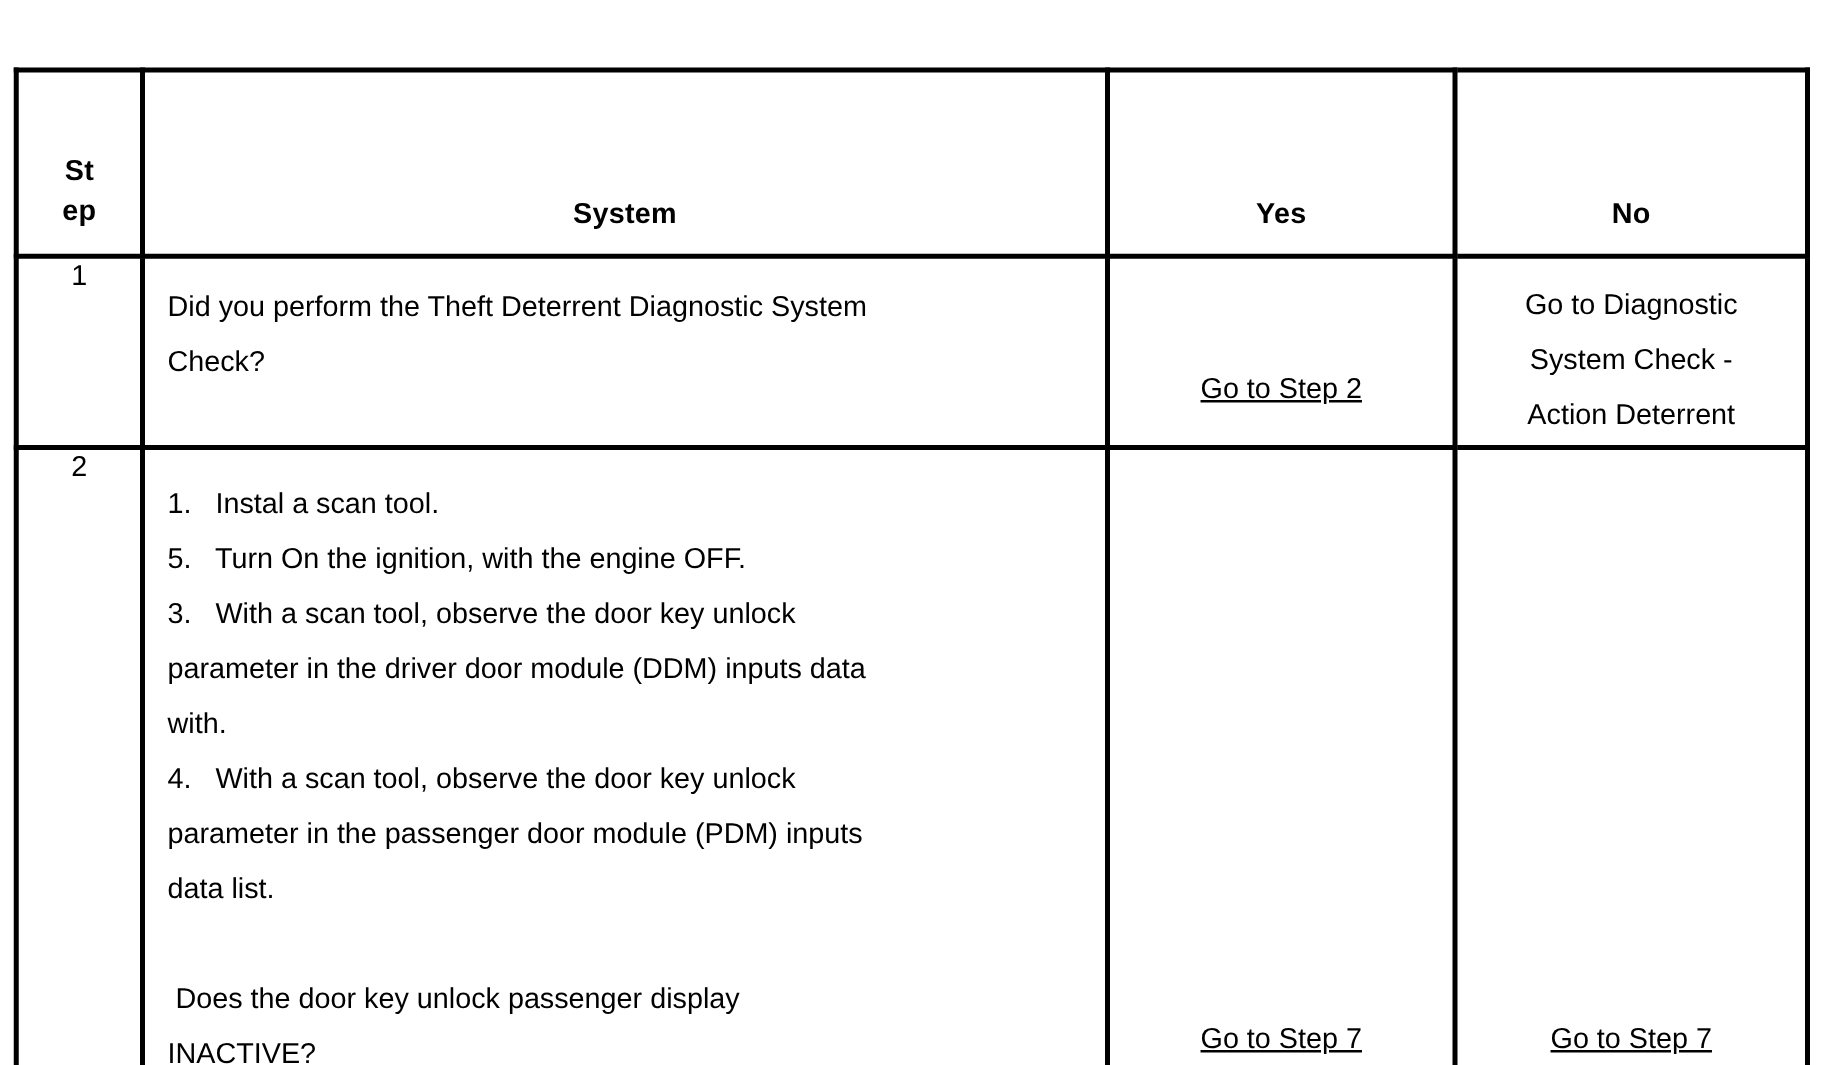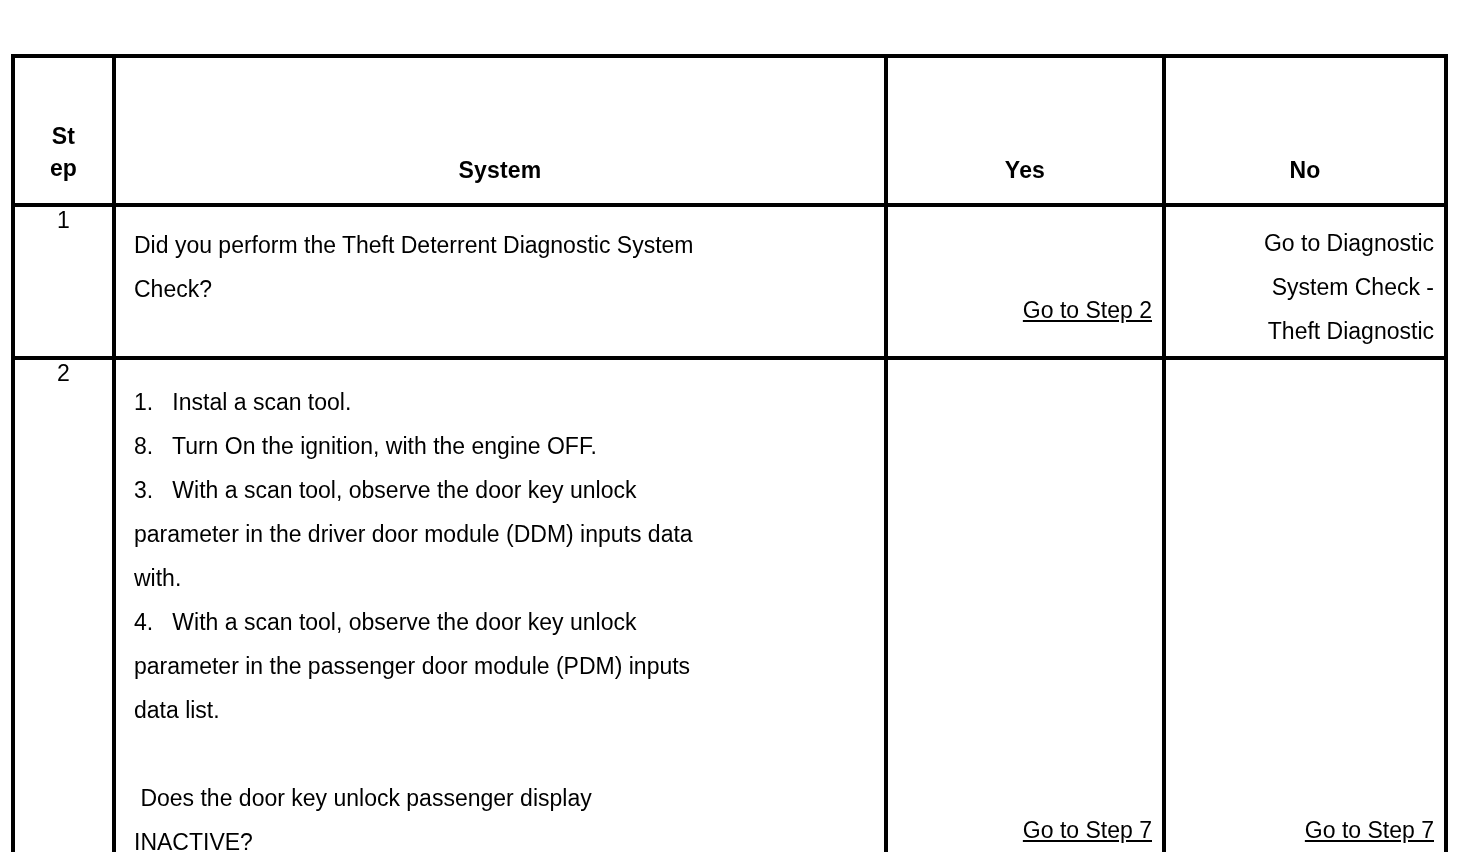--- a/index.html
+++ b/index.html
@@ -102,21 +102,20 @@
     text-align: center;
     font-size: 23px;
     line-height: 44px;
   }
   .cell-branch.bottom {
     vertical-align: bottom;
     text-decoration: underline;
   }
   .branch-inner {
     padding: 0 10px;
-    text-align: right;
   }
   .branch-inner.pad-bottom {
     padding-bottom: 24px;
   }
   .branch-inner.pad-top {
     padding-top: 14px;
   }
   .branch-line { display: block; }
 </style>
 </head>
@@ -164,31 +163,31 @@
         </td>
         <td class="cell-branch bottom">
           <div class="branch-inner pad-bottom">
             <span class="branch-line">Go to Step 2</span>
           </div>
         </td>
         <td class="cell-branch">
           <div class="branch-inner pad-top">
             <span class="branch-line">Go to Diagnostic</span>
             <span class="branch-line">System Check -</span>
-            <span class="branch-line">Theft Diagnostic</span>
+            <span class="branch-line">Action Deterrent</span>
           </div>
         </td>
       </tr>
 
       <tr>
         <td class="cell-step">2</td>
         <td class="cell-action">
           <div class="action-inner row2">
             <div class="act-line">1.   Instal a scan tool.</div>
-            <div class="act-line">8.   Turn On the ignition, with the engine OFF.</div>
+            <div class="act-line">5.   Turn On the ignition, with the engine OFF.</div>
             <div class="act-line">3.   With a scan tool, observe the door key unlock</div>
             <div class="act-line">parameter in the driver door module (DDM) inputs data</div>
             <div class="act-line">with.</div>
             <div class="act-line">4.   With a scan tool, observe the door key unlock</div>
             <div class="act-line">parameter in the passenger door module (PDM) inputs</div>
             <div class="act-line">data list.</div>
             <div class="act-gap"></div>
             <div class="act-line"> Does the door key unlock passenger display</div>
             <div class="act-line">INACTIVE?</div>
           </div>

